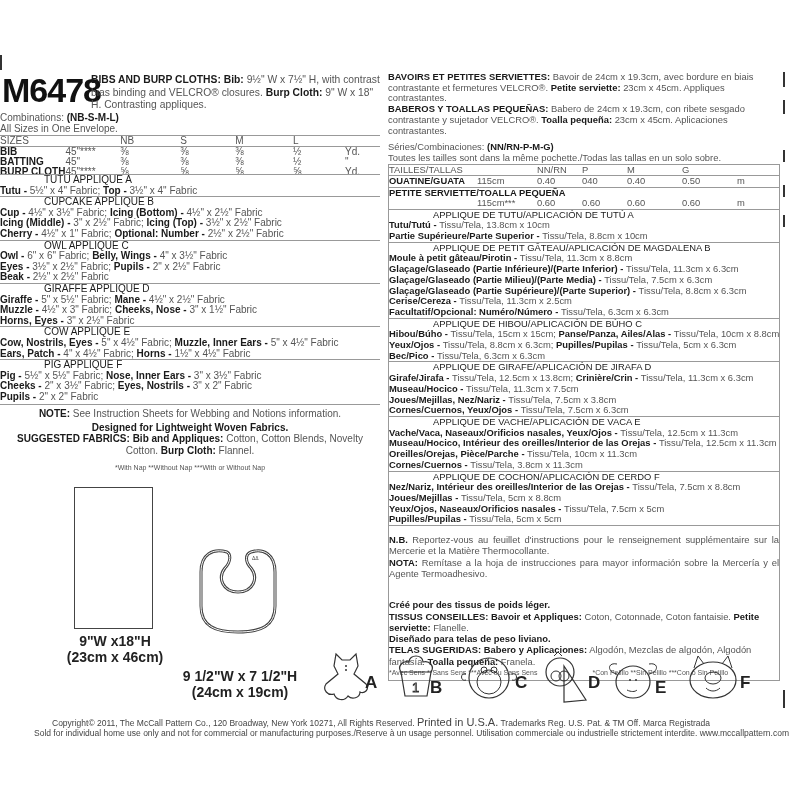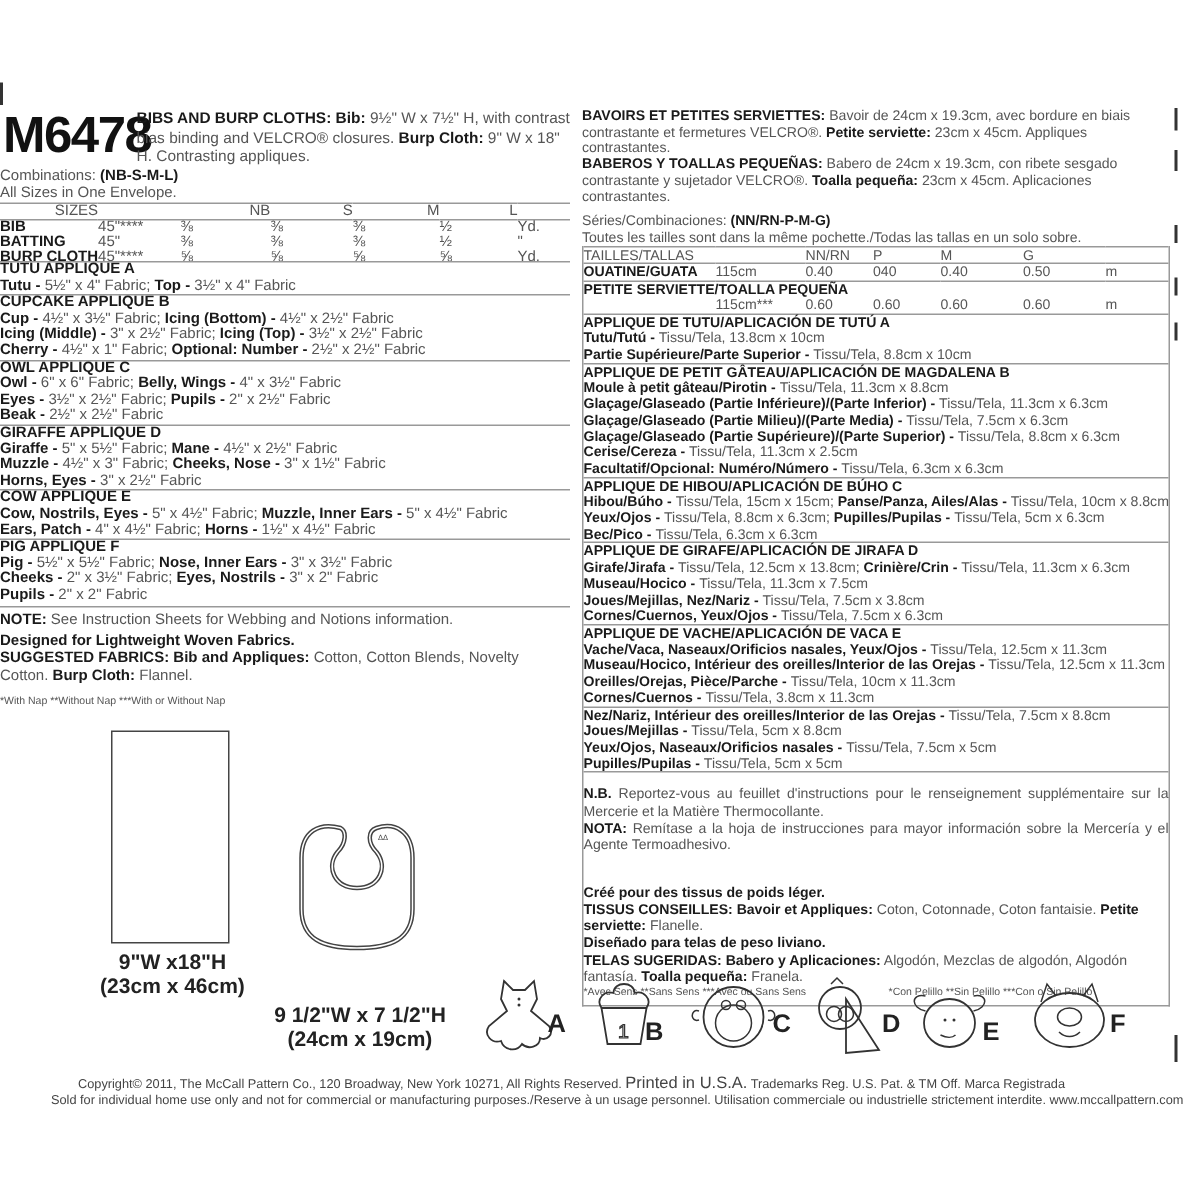--- a/index.html
+++ b/index.html
@@ -8,37 +8,37 @@
   .b { font-weight: bold; color: #1a1a1a; }
   .g { color: #555; }
 
   
   #left { position: absolute; left: 0; top: 70px; width: 380px; }
   .code { position: absolute; left: 2px; top: 2px; font-size: 34px; font-weight: bold; letter-spacing: -1px; color: #111; line-height: 36px; }
   .headdesc { position: absolute; left: 91px; top: 4px; width: 290px; font-size: 10.3px; line-height: 12.5px; color: #555; }
   .combos { position: absolute; left: 0; top: 42px; font-size: 10px; line-height: 11px; color: #555; width: 380px; }
   table.yard { position: absolute; left: 0; top: 65px; width: 380px; border-collapse: collapse; font-size: 10px; }
   table.yard td { padding: 0; line-height: 10px; height: 10px; }
-  table.yard tr.hdr td { border-top: 1px solid #999; border-bottom: 1px solid #999; color: #555; text-align: right; }
+  table.yard tr.hdr td { border-top: 1px solid #999; border-bottom: 1px solid #999; color: #555; }
   .appl { position: absolute; left: 0; top: 104px; width: 380px; font-size: 10px; line-height: 10.6px; }
   .appl .sec { border-top: 1px solid #999; }
   .appl .title { font-weight: bold; color: #1a1a1a; }
   .appl .line { white-space: nowrap; }
   .notes { position: absolute; left: 0; top: 334px; width: 380px; font-size: 10px; line-height: 11.5px; color: #555; border-top: 1px solid #999; padding-top: 3px; }
-  .notes p { margin-bottom: 2px; }
+  .notes p { margin-bottom: 2px; text-align: center; }
   .foot-l { font-size: 7px; color: #555; margin-top: 6px; }
 
   
   #right { position: absolute; left: 388px; top: 72px; width: 392px; font-size: 9.4px; line-height: 10.7px; color: #555; }
   #right .frame { border: 1px solid #999; border-top: none; }
   .rtable { width: 100%; border-collapse: collapse; font-size: 9.4px; }
   .rtable td { padding: 0; line-height: 10.5px; }
   .rtable tr.hdr td { border-top: 1px solid #999; border-bottom: 1px solid #999; }
   .rsec { border-top: 1px solid #999; }
-  .rsec .title { font-weight: bold; color: #1a1a1a; }
+  .rsec .title { font-weight: normal; color: #1a1a1a; padding-left: 44px; }
   .rline { white-space: nowrap; }
 
   
   .burp { position: absolute; left: 74px; top: 487px; width: 79px; height: 142px; border: 1.5px solid #444; }
   .dimlabel { position: absolute; font-weight: bold; font-size: 14px; line-height: 16px; text-align: center; color: #222; }
   .bib { position: absolute; left: 195px; top: 548px; }
   .applique-row { position: absolute; top: 650px; left: 310px; width: 480px; height: 55px; }
   .app-icon { position: absolute; top: 0; }
   .app-letter { position: absolute; font-weight: bold; font-size: 17px; color: #222; }
 
@@ -244,20 +244,21 @@
           <div class="line rline"><span class="b">Cornes/Cuernos, Yeux/Ojos - </span><span class="g">Tissu/Tela, 7.5cm x 6.3cm</span></div>
         </div>
         <div class="sec rsec">
           <div class="title">APPLIQUE DE VACHE/APLICACIÓN DE VACA E</div>
           <div class="line rline"><span class="b">Vache/Vaca, Naseaux/Orificios nasales, Yeux/Ojos - </span><span class="g">Tissu/Tela, 12.5cm x 11.3cm</span></div>
           <div class="line rline"><span class="b">Museau/Hocico, Intérieur des oreilles/Interior de las Orejas - </span><span class="g">Tissu/Tela, 12.5cm x 11.3cm</span></div>
           <div class="line rline"><span class="b">Oreilles/Orejas, Pièce/Parche - </span><span class="g">Tissu/Tela, 10cm x 11.3cm</span></div>
           <div class="line rline"><span class="b">Cornes/Cuernos - </span><span class="g">Tissu/Tela, 3.8cm x 11.3cm</span></div>
         </div>
         <div class="sec rsec">
+          <div class="title">APPLIQUE DE COCHON/APLICACIÓN DE CERDO F</div>
           <div class="line rline"><span class="b">Nez/Nariz, Intérieur des oreilles/Interior de las Orejas - </span><span class="g">Tissu/Tela, 7.5cm x 8.8cm</span></div>
           <div class="line rline"><span class="b">Joues/Mejillas - </span><span class="g">Tissu/Tela, 5cm x 8.8cm</span></div>
           <div class="line rline"><span class="b">Yeux/Ojos, Naseaux/Orificios nasales - </span><span class="g">Tissu/Tela, 7.5cm x 5cm</span></div>
           <div class="line rline"><span class="b">Pupilles/Pupilas - </span><span class="g">Tissu/Tela, 5cm x 5cm</span></div>
         </div>
       </div>
     <div style="border-top:1px solid #999; padding-top:8px; line-height:11.3px">
       <p style="text-align:justify"><span class="b">N.B.</span> <span>Reportez-vous au feuillet d'instructions pour le renseignement supplémentaire sur la Mercerie et la Matière Thermocollante.</span></p>
       <p style="text-align:justify"><span class="b">NOTA:</span> <span>Remítase a la hoja de instrucciones para mayor información sobre la Mercería y el Agente Termoadhesivo.</span></p>
       <p class="b" style="margin-top:20px">Créé pour des tissus de poids léger.</p>

